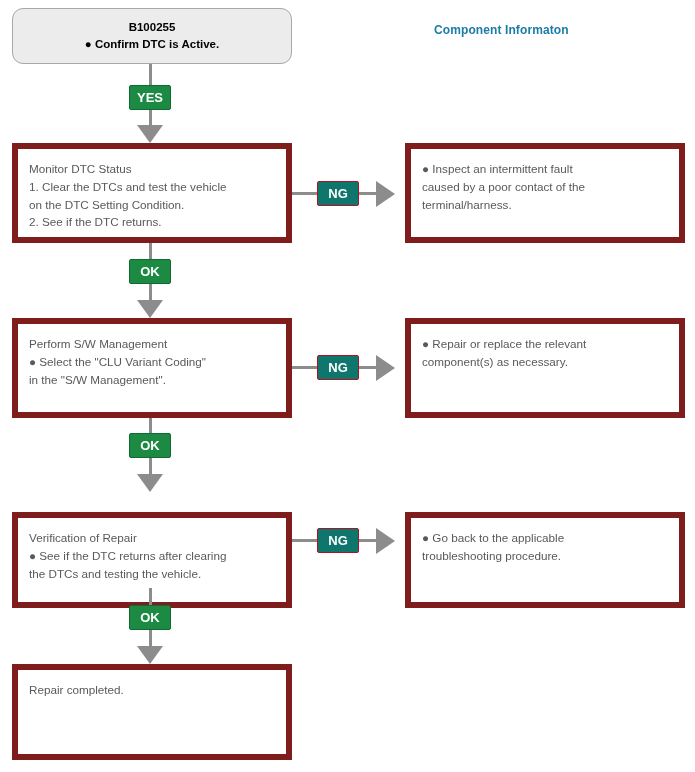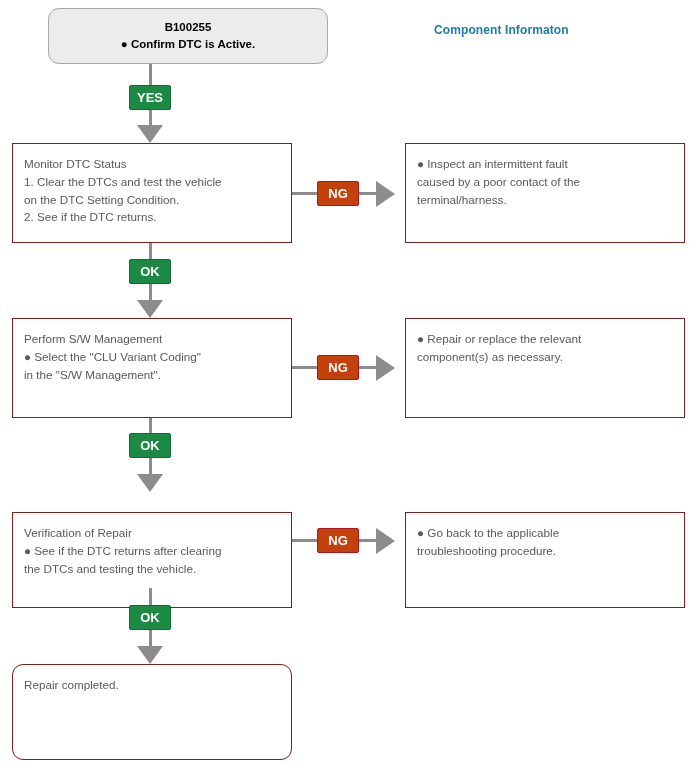--- a/index.html
+++ b/index.html
@@ -39,43 +39,42 @@
     border: 1px solid #a8a8a8;
     border-radius: 11px;
     display: flex;
     flex-direction: column;
     align-items: center;
     justify-content: center;
     color: #000000;
     font-size: 11.5px;
     font-weight: bold;
     line-height: 1.5;
-    margin-left: 36px;
   }
   .start-node .ln { white-space: nowrap; }
 
   
   .box {
     position: absolute;
     box-sizing: border-box;
     background: #ffffff;
-    border: 1px solid #7f1d1d;
+    border: 6px solid #7f1d1d;
     color: #595959;
     font-size: 11.7px;
     line-height: 1.52;
     padding: 11px 10px 8px 11px;
     white-space: pre-line;
   }
   .box-left  { left: 12px;  width: 280px; }
   .box-right { left: 405px; width: 280px; }
 
   .row1-y { top: 143px; height: 100px; }
   .row2-y { top: 318px; height: 100px; }
   .row3-y { top: 492px; height: 96px; margin-top: 20px;  }
-  .row4-y { top: 664px; height: 96px; border-radius: 11px;  }
+  .row4-y { top: 664px; height: 96px;  }
 
   
   .vline {
     position: absolute;
     left: 149px;
     width: 3px;
     background: #8c8c8c;
   }
   .vhead {
     position: absolute;
@@ -119,21 +118,21 @@
     left: 129px;
     width: 42px;
     height: 25px;
     background: #1d8a43;
     border: 1px solid #0f6b31;
   }
   .badge-ng {
     left: 317px;
     width: 42px;
     height: 25px;
-    background: #c2410c;
+    background: #0f766e;
     border: 1px solid #b01220;
   }
 </style>
 </head>
 <body>
 
 <div class="page-title">Component Informaton</div>
 
 <div class="start-node">
   <div class="ln">B100255</div>

